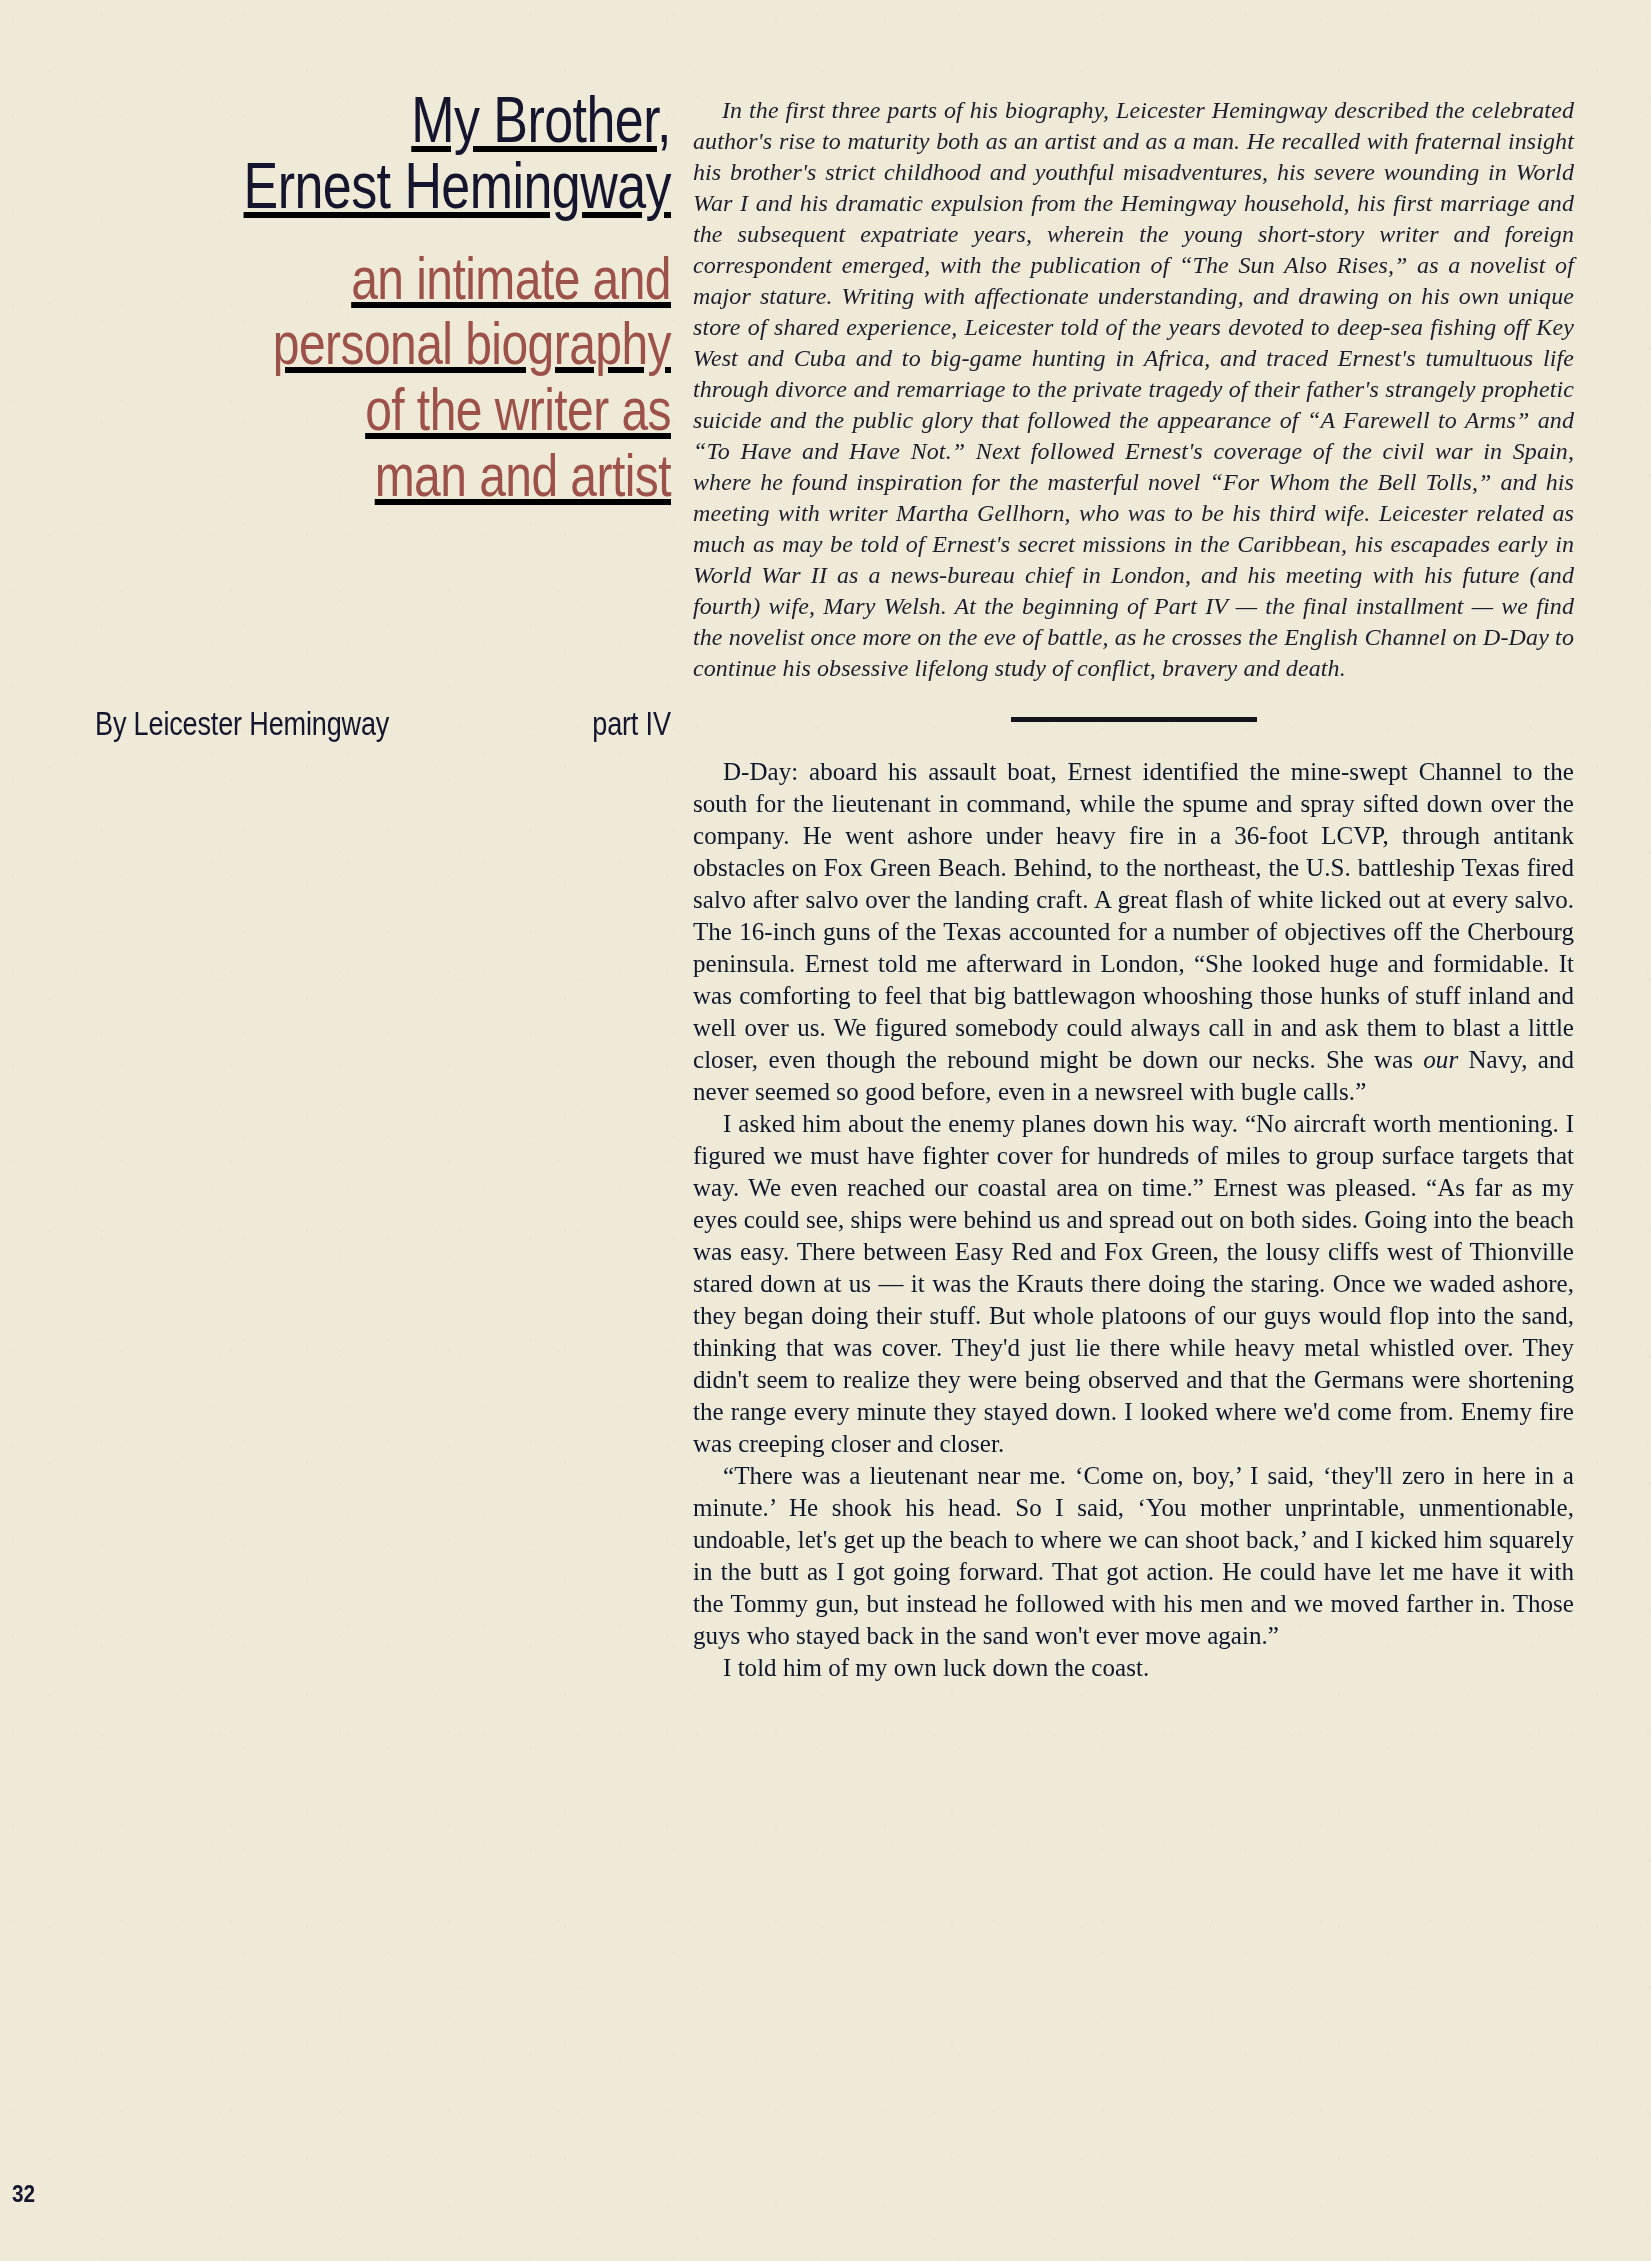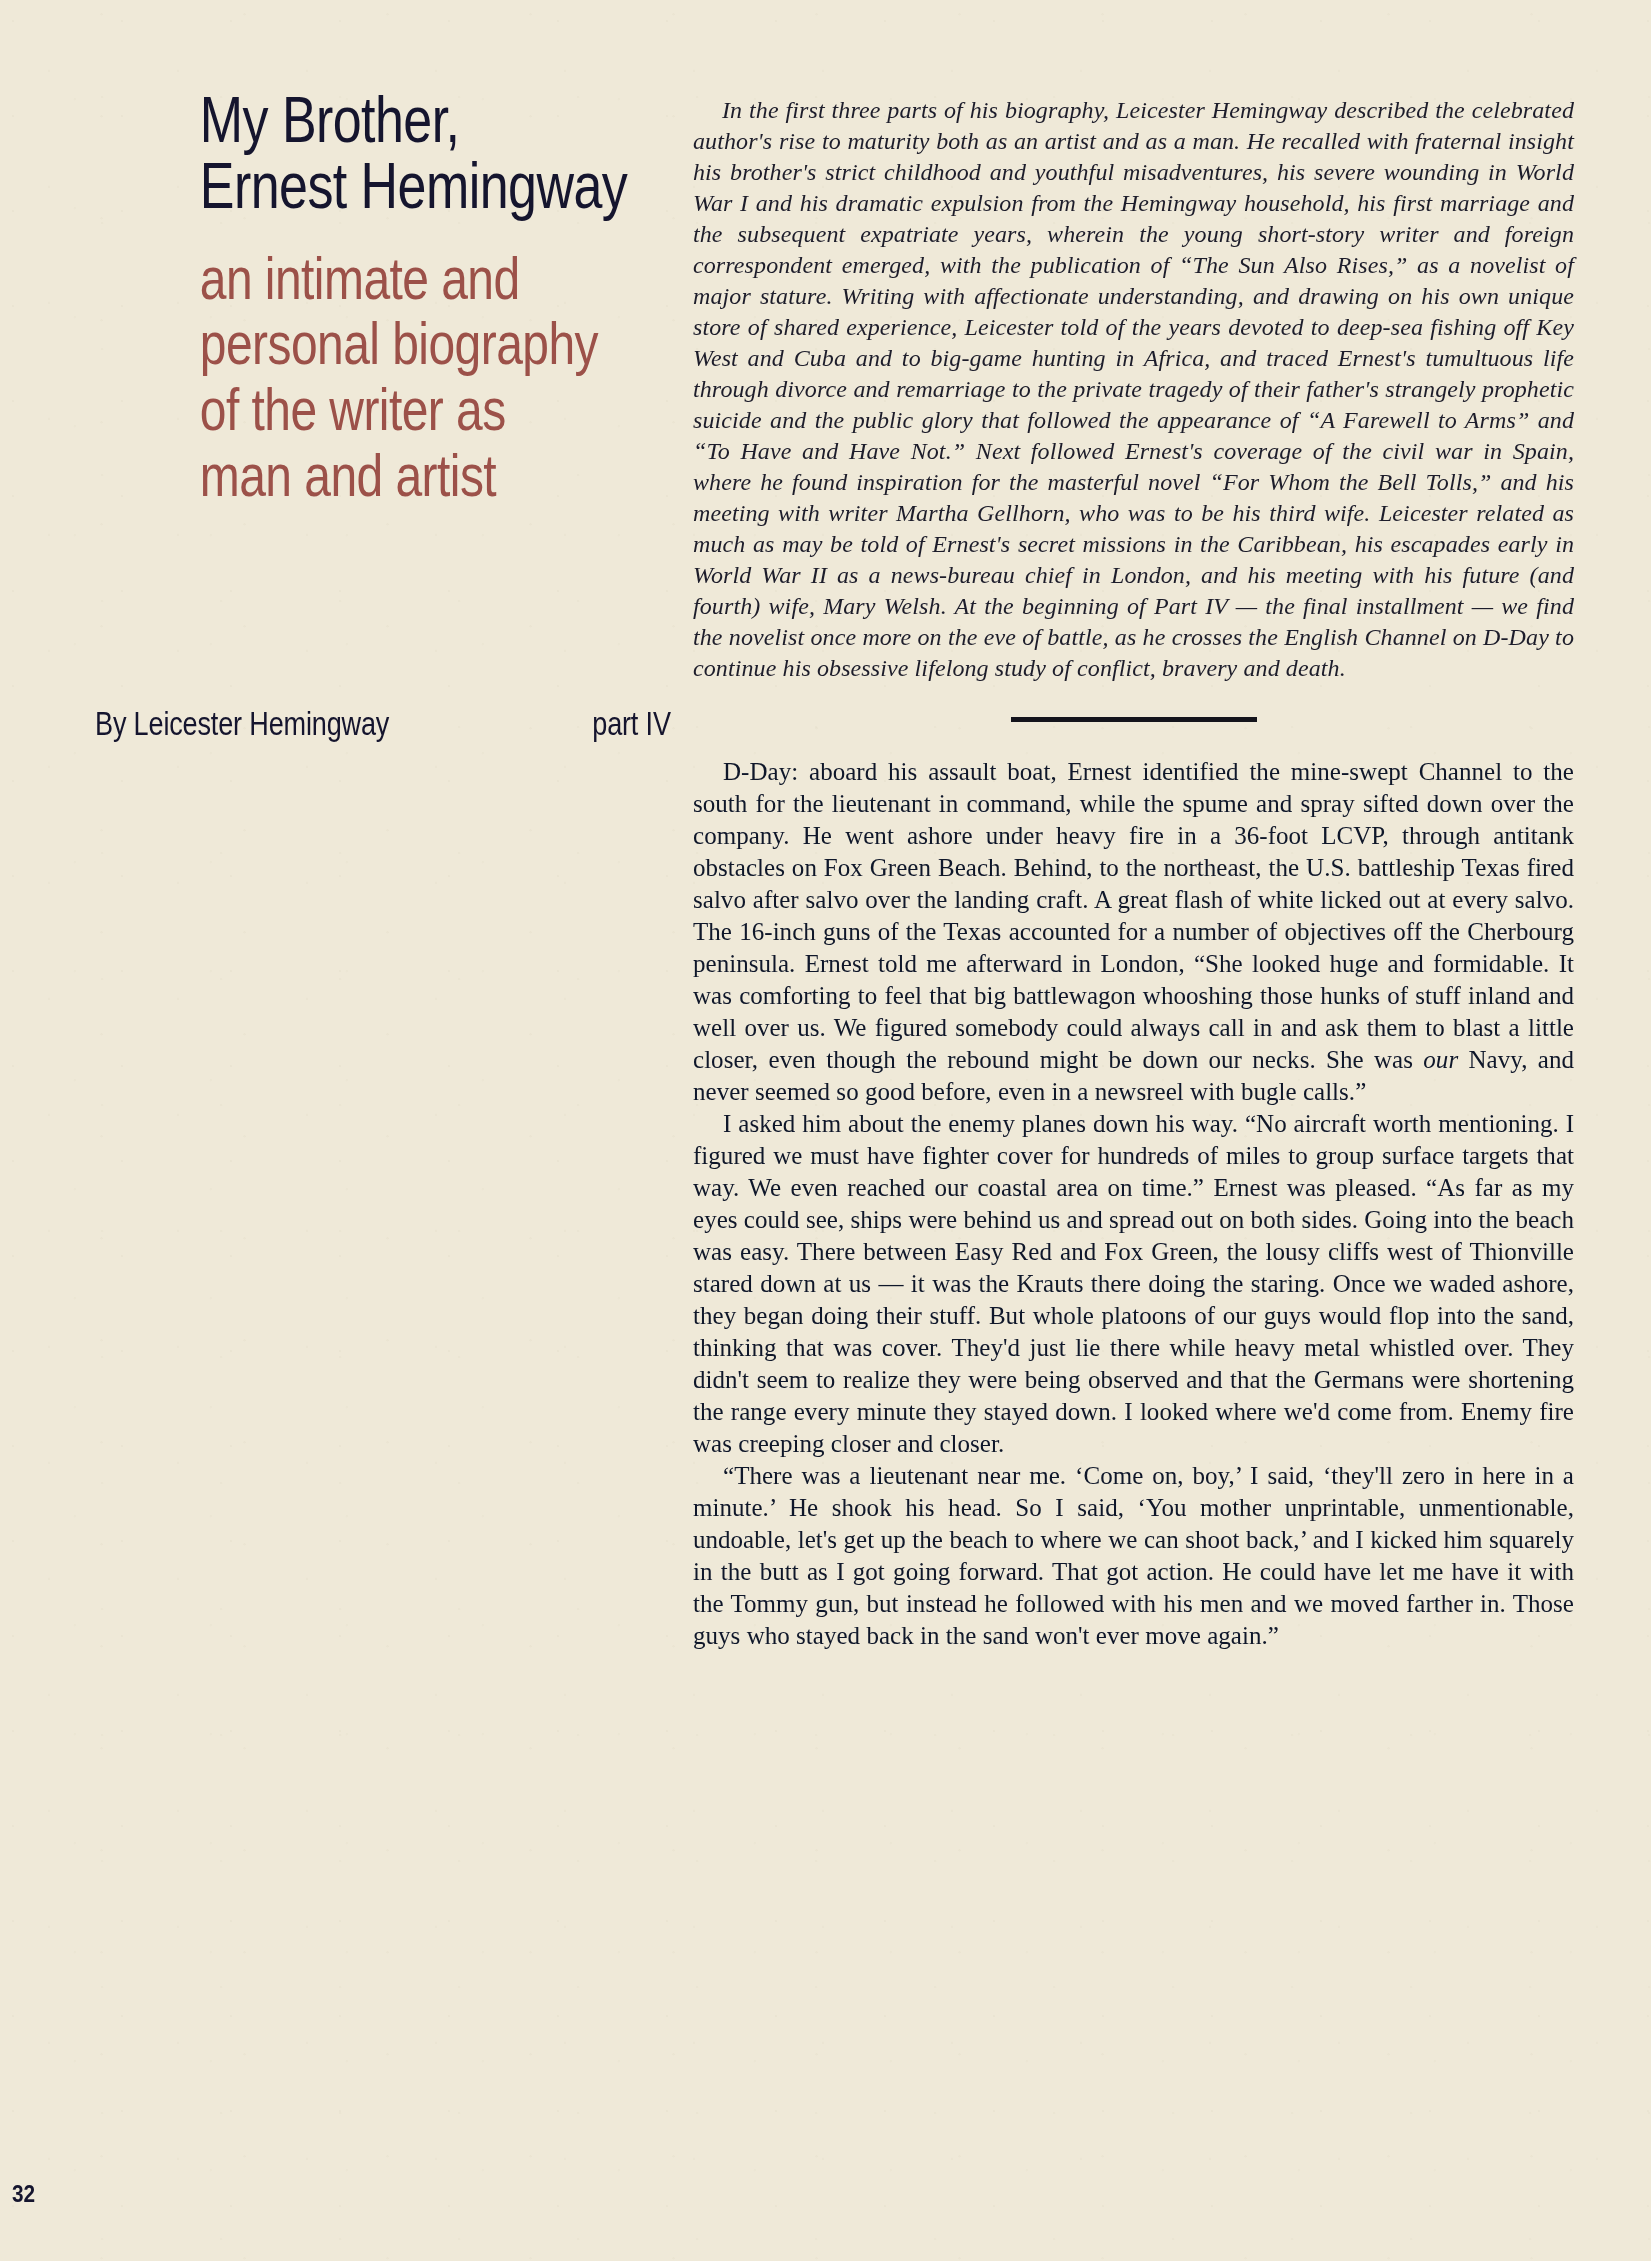--- a/index.html
+++ b/index.html
@@ -29,20 +29,22 @@
     background-size: 109px 95px, 129px 116px, 143px 102px, 119px 126px, 136px 109px;
     opacity: .75;
   }
 
   
   .headline-block {
     position: absolute;
     left: 82px;
     top: 87px;
     width: 589px;
+    text-align: right;
+    text-decoration: underline;
   }
   .headline-main {
     font-family: "Liberation Sans Narrow", "Liberation Sans", sans-serif;
     font-stretch: condensed;
     transform: scaleX(0.80);
     transform-origin: right center;
     font-size: 65px;
     line-height: 1.02;
     letter-spacing: -0.7px;
     color: #15152e;
@@ -160,17 +162,18 @@
 </div>
 
 <div class="right-col">
   <p class="deck">In the first three parts of his biography, Leicester Hemingway described the celebrated author's rise to maturity both as an artist and as a man. He recalled with fraternal insight his brother's strict childhood and youthful misadventures, his severe wounding in World War I and his dramatic expulsion from the Hemingway household, his first marriage and the subsequent expatriate years, wherein the young short-story writer and foreign correspondent emerged, with the publication of “The Sun Also Rises,” as a novelist of major stature. Writing with affectionate understanding, and drawing on his own unique store of shared experience, Leicester told of the years devoted to deep-sea fishing off Key West and Cuba and to big-game hunting in Africa, and traced Ernest's tumultuous life through divorce and remarriage to the private tragedy of their father's strangely prophetic suicide and the public glory that followed the appearance of “A Farewell to Arms” and “To Have and Have Not.” Next followed Ernest's coverage of the civil war in Spain, where he found inspiration for the masterful novel “For Whom the Bell Tolls,” and his meeting with writer Martha Gellhorn, who was to be his third wife. Leicester related as much as may be told of Ernest's secret missions in the Caribbean, his escapades early in World War II as a news-bureau chief in London, and his meeting with his future (and fourth) wife, Mary Welsh. At the beginning of Part IV — the final installment — we find the novelist once more on the eve of battle, as he crosses the English Channel on D-Day to continue his obsessive lifelong study of conflict, bravery and death.</p>
   <div class="deck-rule"></div>
 
   <div class="body-text">
     <p><span>D-Day: aboard his assault boat, Ernest identified the mine-swept Channel to the south for the lieutenant in command, while the spume and spray sifted down over the company. He went ashore under heavy fire in a 36-foot LCVP, through antitank obstacles on Fox Green Beach. Behind, to the northeast, the U.S. battleship Texas fired salvo after salvo over the landing craft. A great flash of white licked out at every salvo. The 16-inch guns of the Texas accounted for a number of objectives off the Cherbourg peninsula. Ernest told me afterward in London, “She looked huge and formidable. It was comforting to feel that big battlewagon whooshing those hunks of stuff inland and well over us. We figured somebody could always call in and ask them to blast a little closer, even though the rebound might be down our necks. She was </span><em>our</em><span> Navy, and never seemed so good before, even in a newsreel with bugle calls.”</span></p>
     <p>I asked him about the enemy planes down his way. “No aircraft worth mentioning. I figured we must have fighter cover for hundreds of miles to group surface targets that way. We even reached our coastal area on time.” Ernest was pleased. “As far as my eyes could see, ships were behind us and spread out on both sides. Going into the beach was easy. There between Easy Red and Fox Green, the lousy cliffs west of Thionville stared down at us — it was the Krauts there doing the staring. Once we waded ashore, they began doing their stuff. But whole platoons of our guys would flop into the sand, thinking that was cover. They'd just lie there while heavy metal whistled over. They didn't seem to realize they were being observed and that the Germans were shortening the range every minute they stayed down. I looked where we'd come from. Enemy fire was creeping closer and closer.</p>
     <p>“There was a lieutenant near me. ‘Come on, boy,’ I said, ‘they'll zero in here in a minute.’ He shook his head. So I said, ‘You mother unprintable, unmentionable, undoable, let's get up the beach to where we can shoot back,’ and I kicked him squarely in the butt as I got going forward. That got action. He could have let me have it with the Tommy gun, but instead he followed with his men and we moved farther in. Those guys who stayed back in the sand won't ever move again.”</p>
+    <p>I told him of my own luck down the coast.</p>
   </div>
 </div>
 
 <div class="folio">32</div>
 
 
 </body></html>

